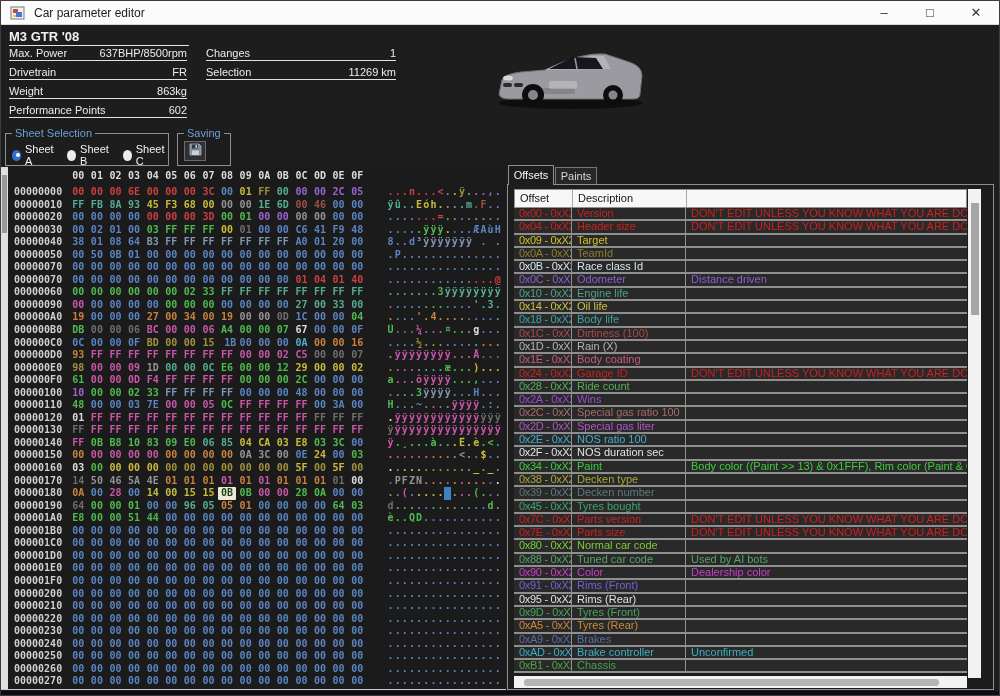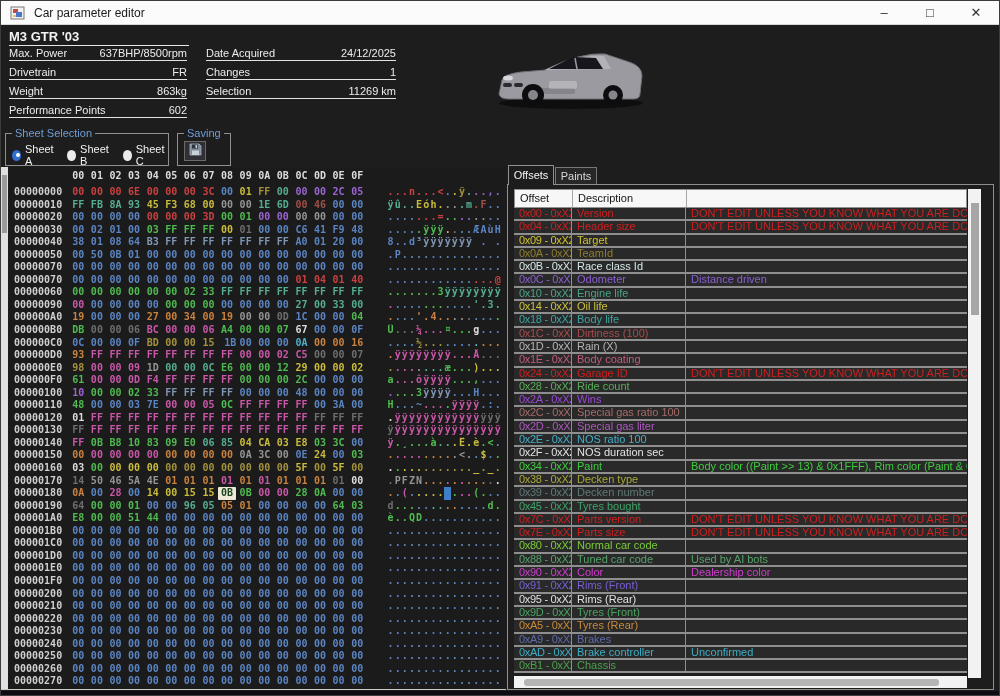--- a/index.html
+++ b/index.html
@@ -95,44 +95,40 @@
       </svg>
     </span>
     <span class="title-text">Car parameter editor</span>
     <div class="tb-btns">
       <div class="tb-btn">–</div>
       <div class="tb-btn">□</div>
       <div class="tb-btn">✕</div>
     </div>
   </div>
 
-  <div class="heading">M3 GTR '03</div>
+  <div class="heading">M3 GTR '08</div>
   <div id="fields-left">
       <div class="field">
         <span>Max. Power</span>
         <span>637BHP/8500rpm</span>
       </div>
       <div class="field">
         <span>Drivetrain</span>
         <span>FR</span>
       </div>
       <div class="field">
         <span>Weight</span>
         <span>863kg</span>
       </div>
       <div class="field">
         <span>Performance Points</span>
         <span>602</span>
       </div>
     </div>
   <div id="fields-right">
-      <div class="field">
-        <span>Date Acquired</span>
-        <span>24/12/2025</span>
-      </div>
       <div class="field">
         <span>Changes</span>
         <span>1</span>
       </div>
       <div class="field">
         <span>Selection</span>
         <span>11269 km</span>
       </div>
     </div>
 

